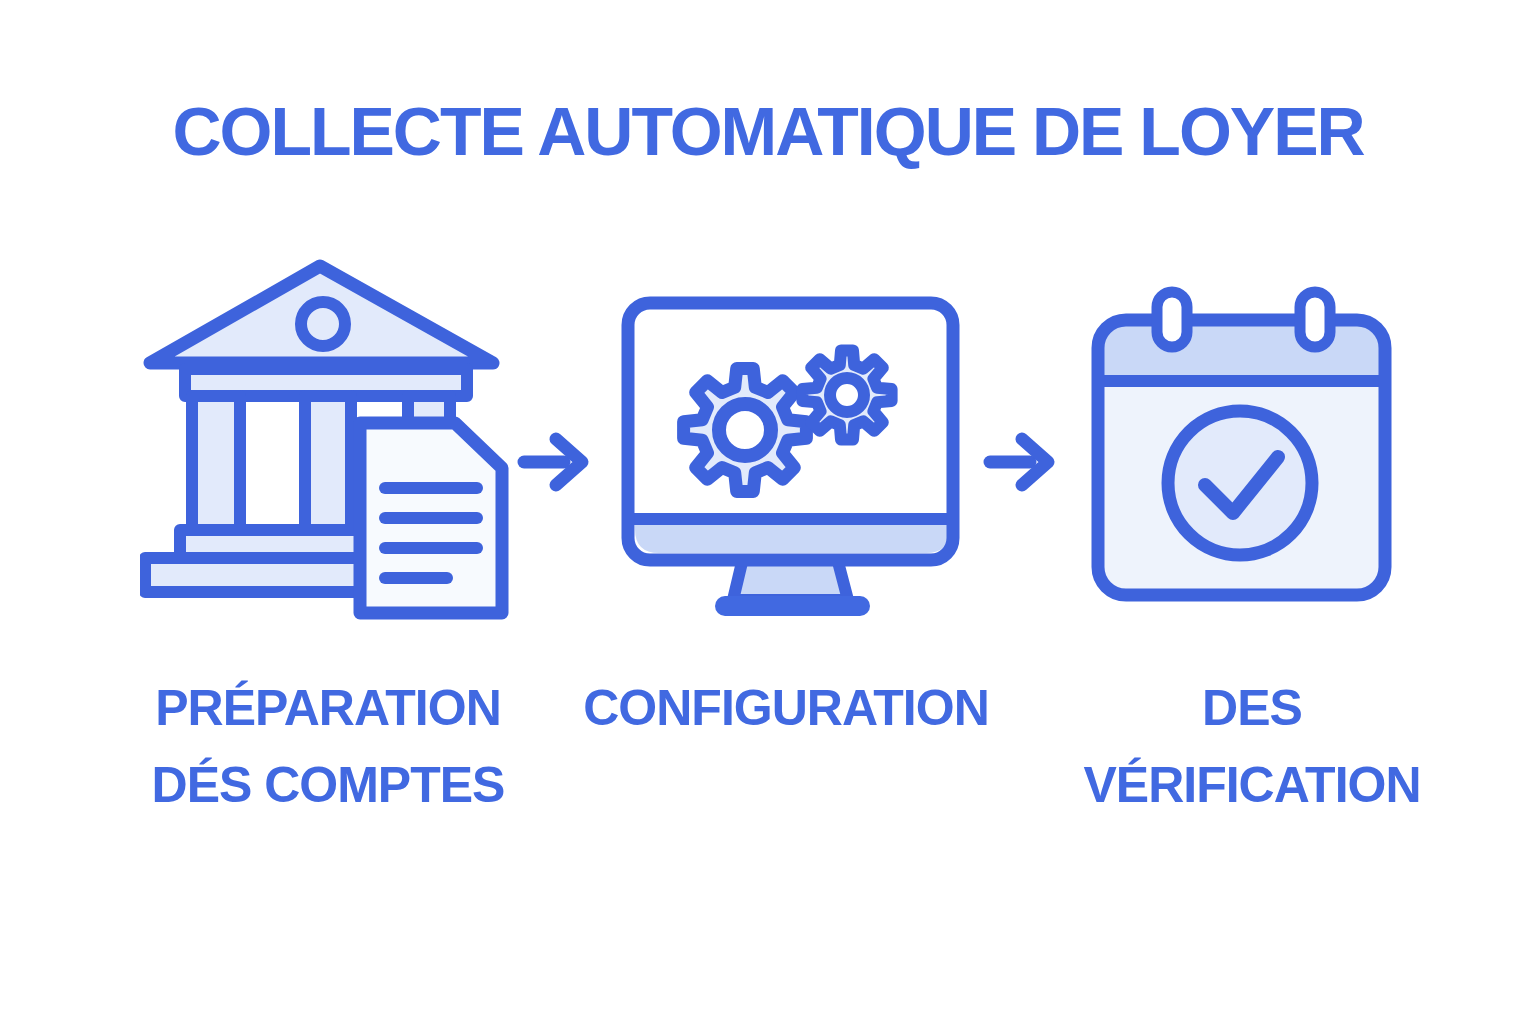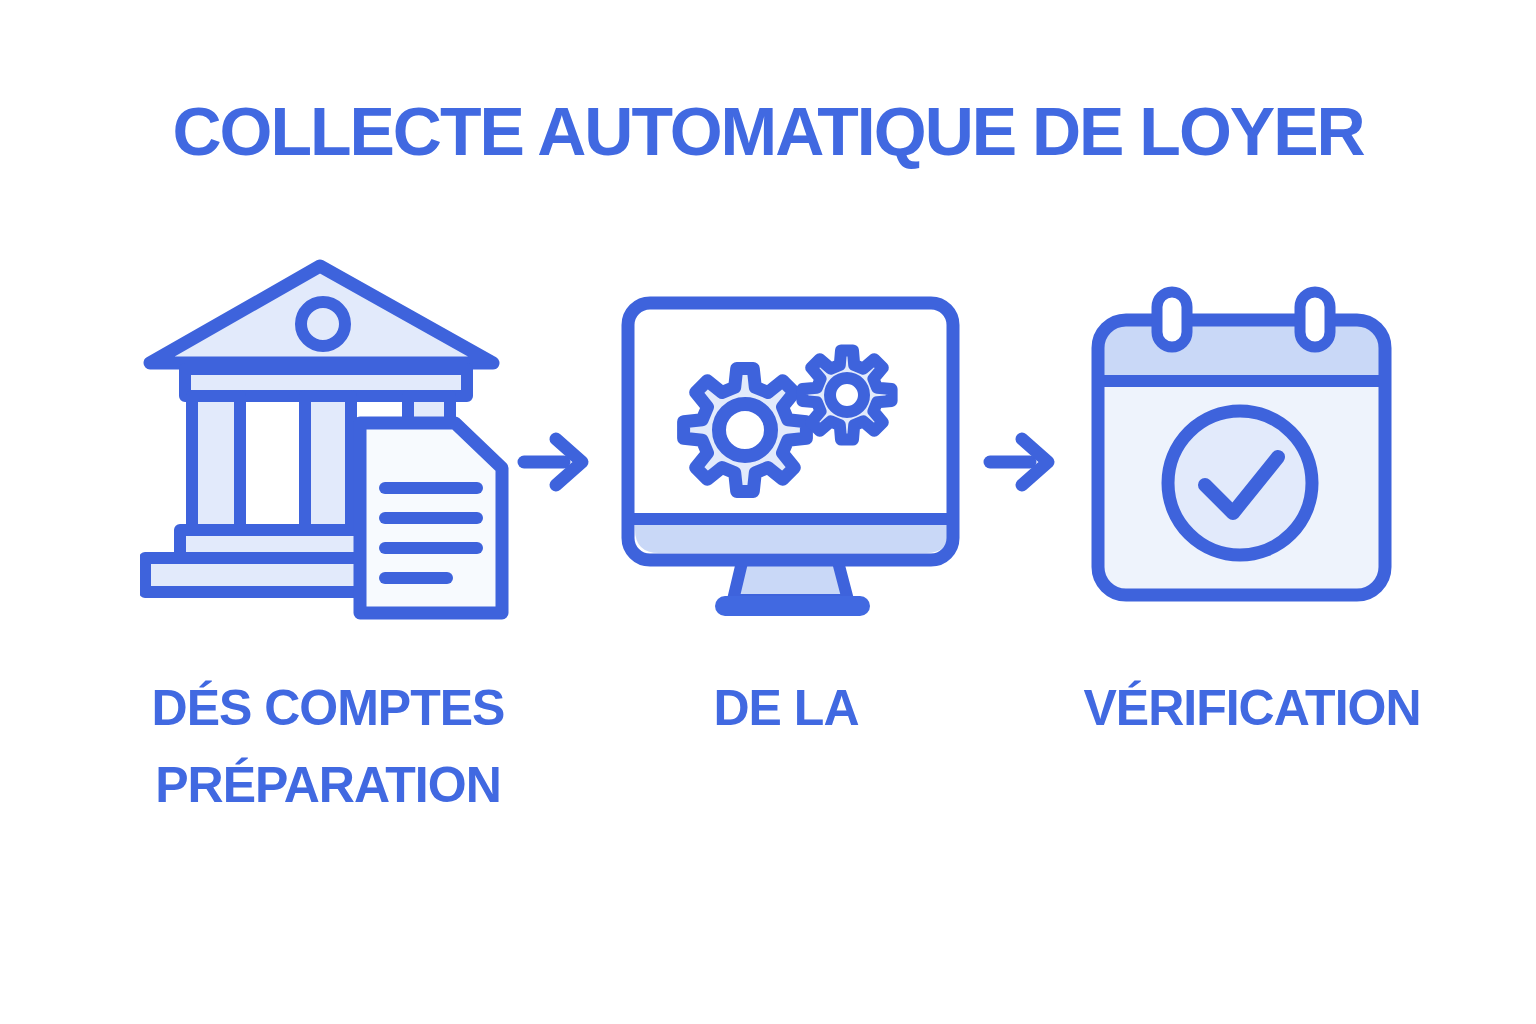--- a/index.html
+++ b/index.html
@@ -126,25 +126,26 @@
     <rect class="st" stroke-width="13" x="8" y="37" width="287" height="275" rx="28" fill="none"></rect>
 
     <rect class="st f-white" stroke-width="11" x="67" y="9" width="30" height="55" rx="15"></rect>
     <rect class="st f-white" stroke-width="11" x="210" y="9" width="30" height="55" rx="15"></rect>
 
     <circle class="st f-light" stroke-width="13" cx="150" cy="200" r="72"></circle>
     <path class="st" stroke-width="14" d="M115,202 L143,230 L188,174"></path>
   </svg>
 
   <div class="step-label step-label-1">
+    <div>PRÉPARATION</div>
     <div>DÉS COMPTES</div>
-    <div>PRÉPARATION</div>
   </div>
 
   <div class="step-label step-label-2">
-    <div>DE LA</div>
+    <div>CONFIGURATION</div>
   </div>
 
   <div class="step-label step-label-3">
+    <div>DES</div>
     <div>VÉRIFICATION</div>
   </div>
 
 </div>
 
 </body></html>

